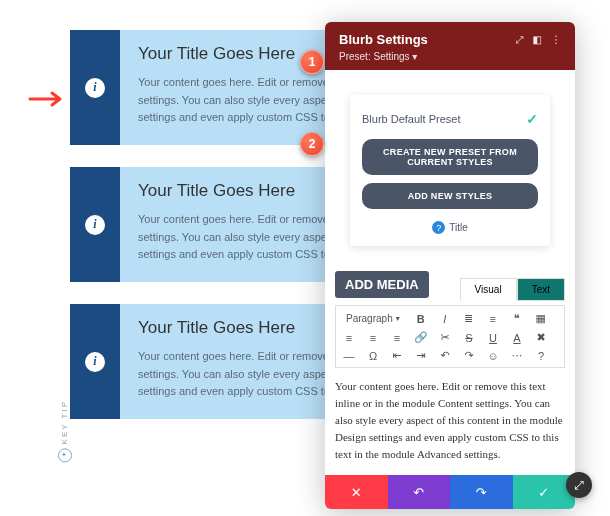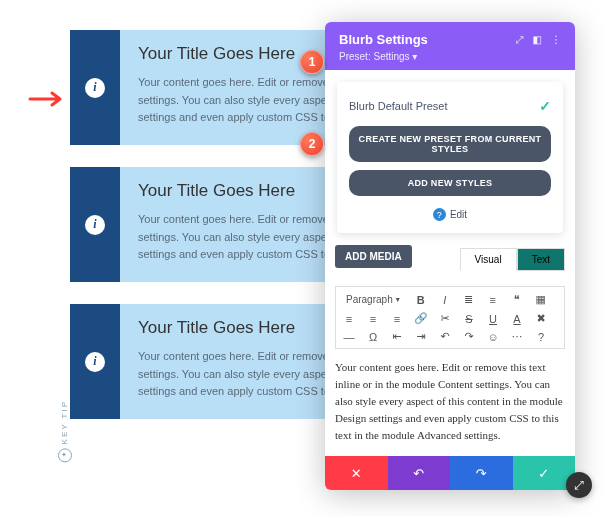--- a/index.html
+++ b/index.html
@@ -7,36 +7,36 @@
 .canvas{position:absolute;left:70px;top:30px;width:500px}
 .blurb{background:#b9dff7;display:flex;margin-bottom:22px;min-height:115px}
 .blurb-side{width:50px;background:#1c4b82;display:flex;align-items:center;justify-content:center;flex-shrink:0}
 .icon-circle{width:20px;height:20px;background:#fff;border-radius:50%;display:flex;align-items:center;justify-content:center;color:#1c4b82;font-family:Georgia,serif;font-weight:bold;font-style:italic;font-size:12px}
 .blurb-body{padding:14px 18px}
 .blurb-title{font-size:17px;color:#333;font-weight:500;margin-bottom:10px}
 .blurb-text{font-size:11px;color:#5a6a78;line-height:1.6}
 .arrow{position:absolute;left:28px;top:90px;color:#ff3b30;font-size:24px}
 .arrow svg{display:block}
 .panel{position:absolute;left:325px;top:22px;width:250px;background:#fff;border-radius:6px;box-shadow:0 4px 30px rgba(0,0,0,0.25);overflow:hidden}
-.panel-head{background:#8b5cf6;color:#fff;padding:10px 14px 8px}
+.panel-head{background:#7f1d1d;color:#fff;padding:10px 14px 8px}
 .panel-title-row{display:flex;justify-content:space-between;align-items:center;margin-bottom:4px}
 .panel-title{font-size:13px;font-weight:600}
 .panel-icons{display:flex;gap:9px;font-size:10px}
 .panel-icons span{cursor:pointer;opacity:.9}
 .preset-label{font-size:10px;opacity:.85}
-.preset-dropdown{margin:12px;background:#fff;border-radius:4px;box-shadow:0 2px 8px rgba(0,0,0,0.12);padding:12px}
+.preset-dropdown{margin:25px;background:#fff;border-radius:4px;box-shadow:0 2px 8px rgba(0,0,0,0.12);padding:12px}
 .preset-item{display:flex;justify-content:space-between;align-items:center;font-size:11px;color:#4a5568;padding:4px 0 12px}
 .check{color:#29c4a9;font-size:14px;font-weight:bold}
 .preset-btn{width:100%;background:#4a5568;color:#fff;border:none;padding:8px;font-size:9px;font-weight:600;letter-spacing:.3px;border-radius:10px;margin-bottom:8px;cursor:pointer}
 .help{text-align:center;font-size:10px;color:#4a5568;padding-top:4px}
 .help-q{display:inline-flex;width:13px;height:13px;background:#2b87da;color:#fff;border-radius:50%;align-items:center;justify-content:center;font-size:9px;margin-right:4px}
 .body-section{padding:0 10px}
 .body-label{font-size:11px;color:#4a5568;margin:4px 0 6px}
-.media-btn{background:#4a5568;color:#fff;border:none;padding:6px 10px;font-size:10px;font-weight:600;border-radius:3px;cursor:pointer}
-.tabs{display:flex;justify-content:flex-end;margin-top:-20px;margin-bottom:15px}
+.media-btn{background:#4a5568;color:#fff;border:none;padding:6px 10px;font-size:13px;font-weight:600;border-radius:3px;cursor:pointer}
+.tabs{display:flex;justify-content:flex-end;margin-top:-20px;margin-bottom:4px}
 .tab{font-size:10px;padding:5px 14px;border:1px solid #ddd;background:#0f766e;cursor:pointer}
 .tab.active{background:#fff;border-bottom-color:#fff}
 .toolbar{border:1px solid #ddd;padding:5px 6px}
 .tool-row{display:flex;gap:10px;align-items:center;margin-bottom:5px;color:#555;font-size:12px}
 .tool-row:last-child{margin-bottom:0}
 .para{font-size:10px;color:#555;padding:2px 4px;display:flex;align-items:center;gap:3px}
 .para::after{content:"▾";font-size:8px}
 .ti{width:14px;text-align:center;cursor:pointer;font-size:11px}
 .editor-content{font-family:Georgia,serif;font-size:11px;color:#333;line-height:1.55;padding:10px 10px 12px}
 .panel-footer{display:flex;height:34px}
@@ -106,21 +106,21 @@
     <div class="preset-label">Preset: Settings ▾</div>
   </div>
 
   <div class="preset-dropdown">
     <div class="preset-item">
       <span>Blurb Default Preset</span>
       <span class="check">✓</span>
     </div>
     <button class="preset-btn">CREATE NEW PRESET FROM CURRENT STYLES</button>
     <button class="preset-btn">ADD NEW STYLES</button>
-    <div class="help"><span class="help-q">?</span><span>Edit</span></div>
+    <div class="help"><span class="help-q">?</span><span>Title</span></div>
   </div>
 
   <div class="body-section">
     <button class="media-btn">ADD MEDIA</button>
     <div class="tabs">
       <div class="tab active">Visual</div>
       <div class="tab">Text</div>
     </div>
     <div class="toolbar">
       <div class="tool-row">

